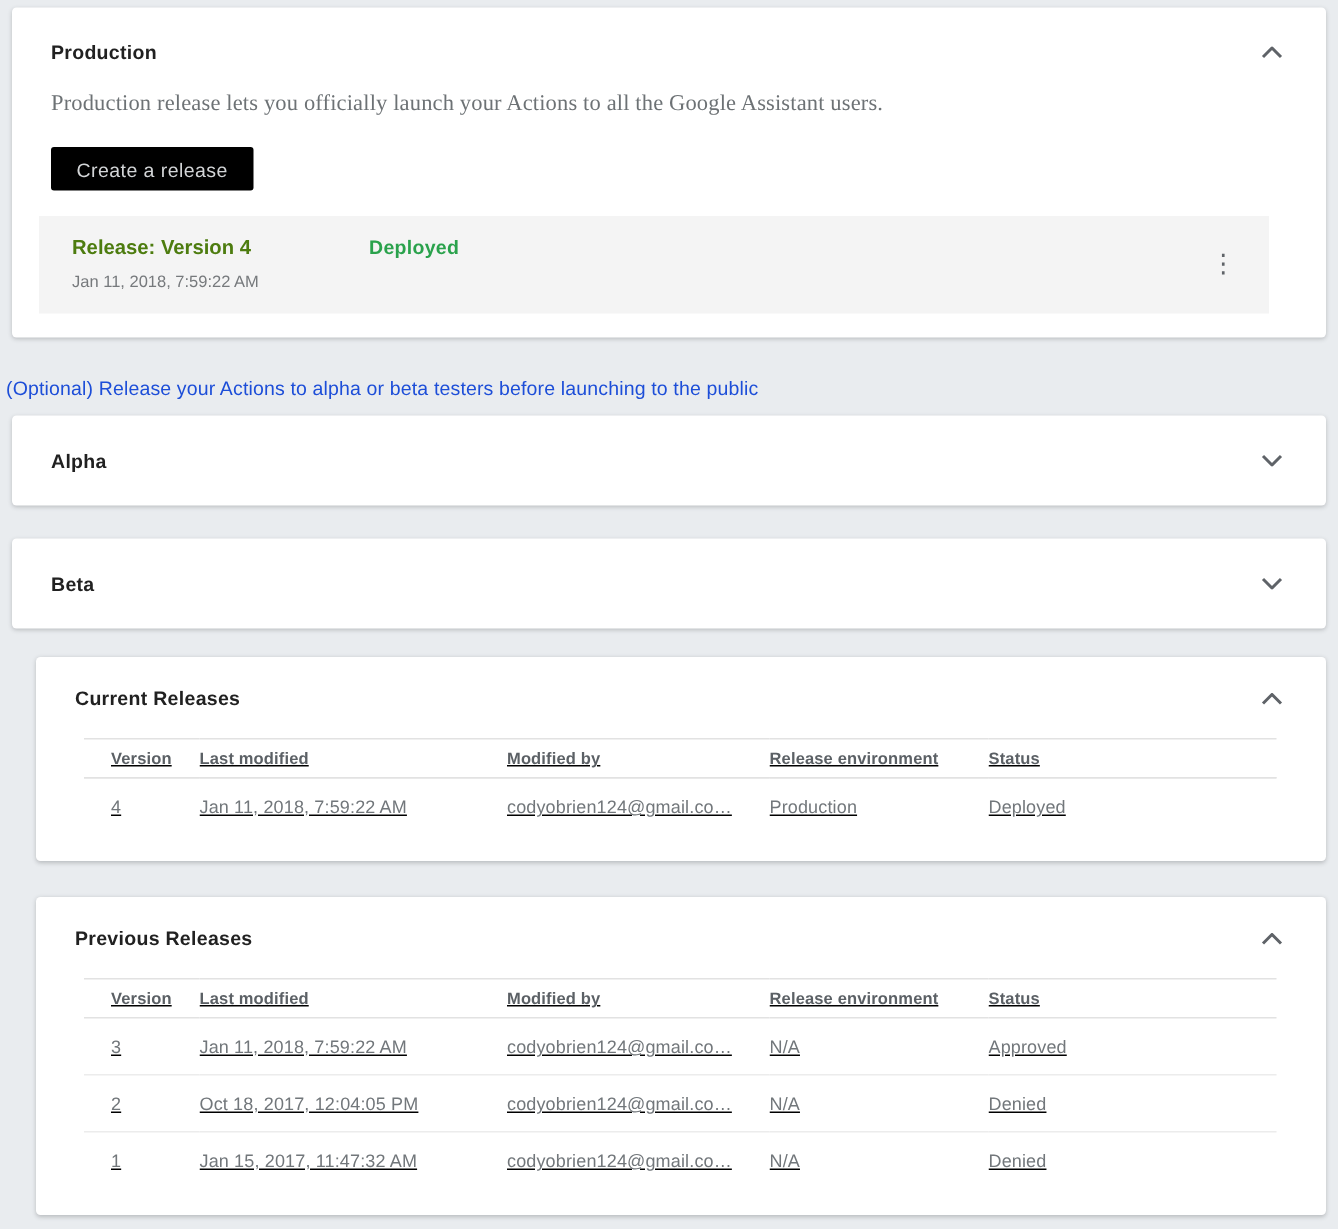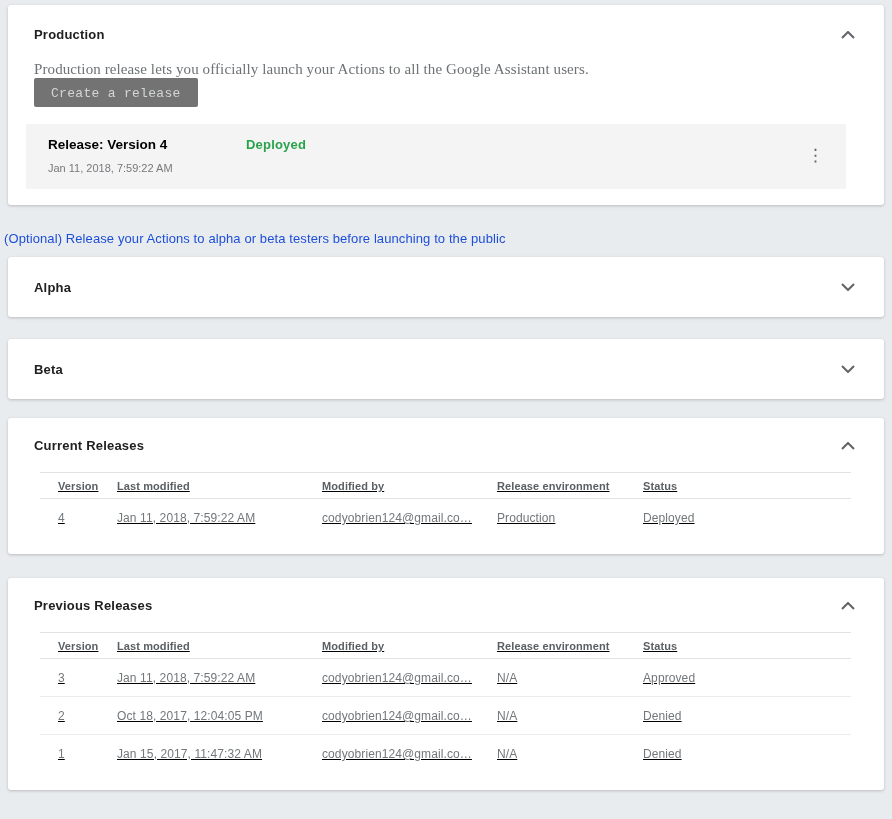--- a/index.html
+++ b/index.html
@@ -26,35 +26,36 @@
     margin: 0; font-size: 13px; font-weight: bold;
     color: #212121; letter-spacing: .2px;
   }
   .chevron-btn { background: none; border: none; padding: 2px 3px; cursor: pointer; line-height: 0; }
   .chevron-btn svg { display: block; }
 
   .prod-desc {
     margin: 19px 0 0; font-size: 15px; color: #6d7275; letter-spacing: .1px; font-family: Liberation Serif, serif;
   }
   .create-btn {
-    background: #737373; color: #d3d5d7;
+    margin-top: 20px;
+    background: #000000; color: #d3d5d7;
     border: none; border-radius: 2px;
-    font-family: Liberation Mono, monospace;
+    font-family: Liberation Sans, sans-serif;
     font-size: 13px; letter-spacing: .3px;
     padding: 8px 17px; height: 29px;
   }
   .release-box {
     margin: 17px 12px 0 -8px;
     background: #f4f4f4;
     padding: 13px 10px 15px 22px;
     display: flex; justify-content: space-between; align-items: center;
   }
   .release-line { display: flex; align-items: baseline; }
   .release-title {
-    font-size: 13.5px; font-weight: bold; color: #000000;
+    font-size: 13.5px; font-weight: bold; color: #4d7c0f;
     width: 198px; flex: 0 0 198px;
   }
   .release-status {
     font-size: 13px; font-weight: bold;
     color: var(--status_green, #2aa24c); letter-spacing: .2px;
   }
   .release-date { margin-top: 10px; font-size: 11px; color: #76797c; }
   .kebab {
     background: none; border: none; cursor: pointer;
     font-size: 17px; color: #5f6368; line-height: 1;
@@ -69,21 +70,21 @@
 
   
   .card.collapsed {
     height: 60px; margin-bottom: 19px;
     display: flex; align-items: center; justify-content: space-between;
     padding: 0 26px; cursor: pointer;
   }
   .card.collapsed.alpha { margin-bottom: 22px; }
 
   
-  .card.table-card { padding: 20px 0 18px; margin-bottom: 24px; }
+  .card.table-card { padding: 20px 0 18px; margin-bottom: 24px; margin-left: 16px; }
   .table-card .card-head { padding: 0 26px; }
   .rel-table {
     border-collapse: collapse; table-layout: fixed;
     margin: 19px 33px 0 32px;
     width: calc(100% - 65px);
     text-decoration: underline;
   }
   .rel-table th {
     text-align: left; font-size: 11px; font-weight: bold;
     color: #5b6065; letter-spacing: .1px;

